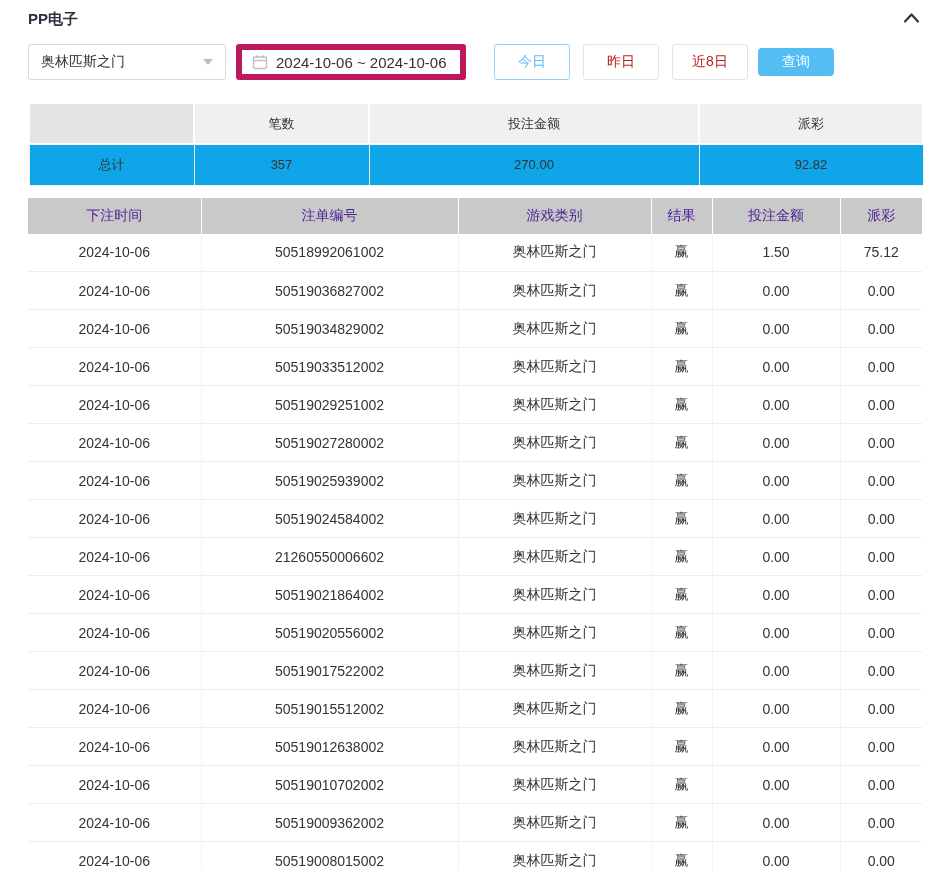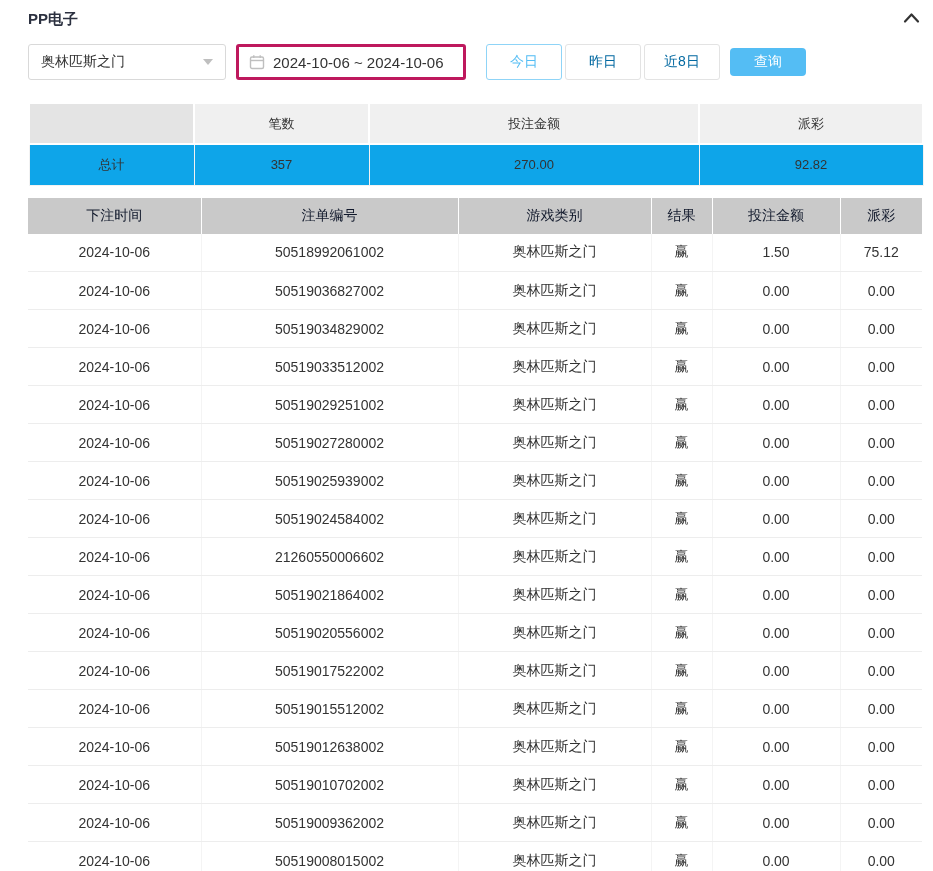--- a/index.html
+++ b/index.html
@@ -16,40 +16,40 @@
   .panel-header{display:flex;align-items:center;justify-content:space-between;height:30px;}
   .panel-title{font-size:15px;font-weight:700;color:#2c3140;}
   .collapse-btn{width:22px;height:22px;display:flex;align-items:center;justify-content:center;cursor:pointer;}
 
   
   .filter-bar{display:flex;align-items:center;margin-top:10px;height:36px;}
   .select{width:198px;height:36px;border:1px solid #d9d9d9;border-radius:3px;
     display:flex;align-items:center;justify-content:space-between;padding:0 12px;font-size:14px;cursor:pointer;background:#fff;}
   .caret-down{width:0;height:0;border-left:5px solid transparent;border-right:5px solid transparent;
     border-top:6px solid #bfbfbf;display:inline-block;}
-  .date-range{width:230px;height:36px;border:3px solid #be185d;border-radius:3px;margin-left:10px;
+  .date-range{width:230px;height:36px;border:6px solid #be185d;border-radius:3px;margin-left:10px;
     display:flex;align-items:center;padding:0 10px;font-size:15px;background:#fff;cursor:pointer;}
   .date-range .cal{display:flex;align-items:center;margin-right:8px;}
-  .quick-group{display:flex;margin-left:20px;gap:3px;}
-  .quick-btn{width:76px;height:36px;border:1px solid #e3e3e3;background:#fff;color:#0369a1;
+  .quick-group{display:flex;margin-left:28px;gap:13px;}
+  .quick-btn{width:76px;height:36px;border:1px solid #e3e3e3;background:#fff;color:#b91c1c;
     font-size:14px;border-radius:3px;cursor:pointer;font-family:inherit;}
   .quick-btn.active{border-color:var(--accent-border);color:var(--accent);}
   .query-btn{width:76px;height:28px;margin-left:10px;border:none;border-radius:4px;
     background:var(--accent);color:#fff;font-size:14px;cursor:pointer;font-family:inherit;}
 
   
   table{border-collapse:collapse;table-layout:fixed;width:894px;}
   .summary{margin-top:22px;font-size:13px;}
   .summary th{height:41px;font-weight:400;background:#f0f0f0;border:2px solid #fff;text-align:center;color:#333;}
   .summary th.corner{background:#e4e4e4;}
   .summary td{height:41px;text-align:center;background:#0ea5e9;border:1px solid #f2f2f2;}
 
   
   .bets{margin-top:12px;font-size:14px;}
-  .bets thead th{height:36px;background:var(--header-gray);color:#0f172a;font-weight:400;
+  .bets thead th{height:36px;background:var(--header-gray);color:#4c1d95;font-weight:400;
     text-align:center;border-right:1px solid #fff;}
   .bets thead th:last-child{border-right:none;}
   .bets tbody td{height:38px;text-align:center;background:#fff;
     border-bottom:1px solid #ededed;border-right:1px solid #f4f4f4;color:#333;}
   .bets tbody td:last-child{border-right:none;}
 </style>
 </head>
 <body>
 
 <div class="page">

